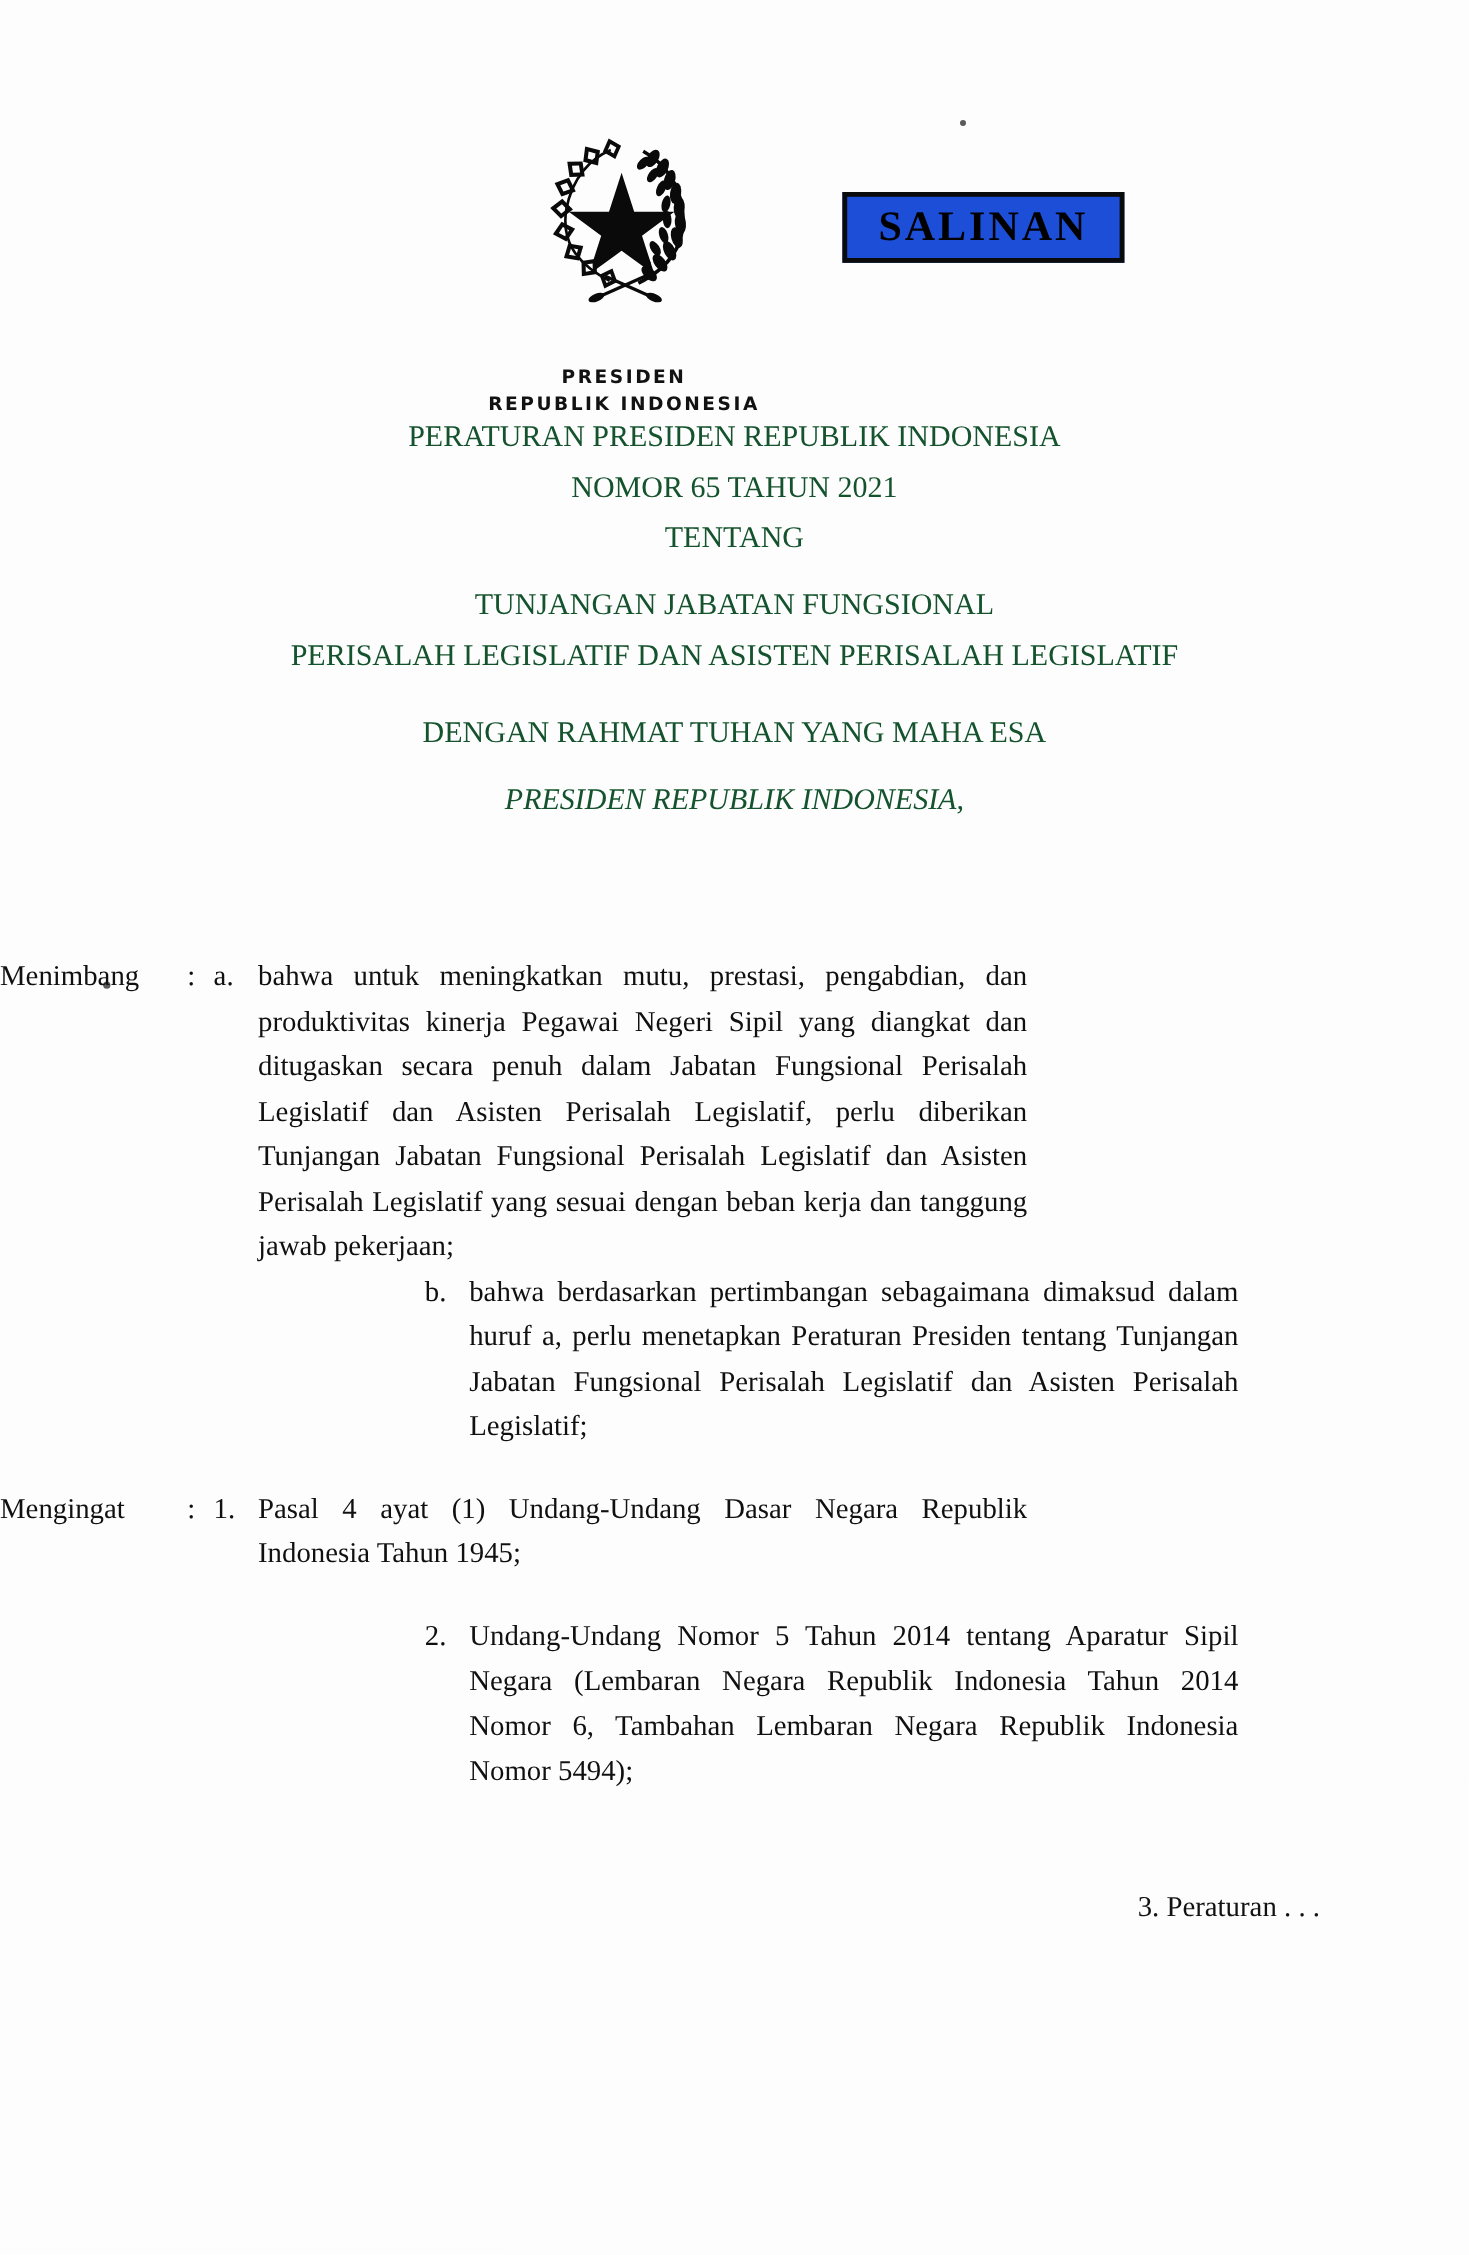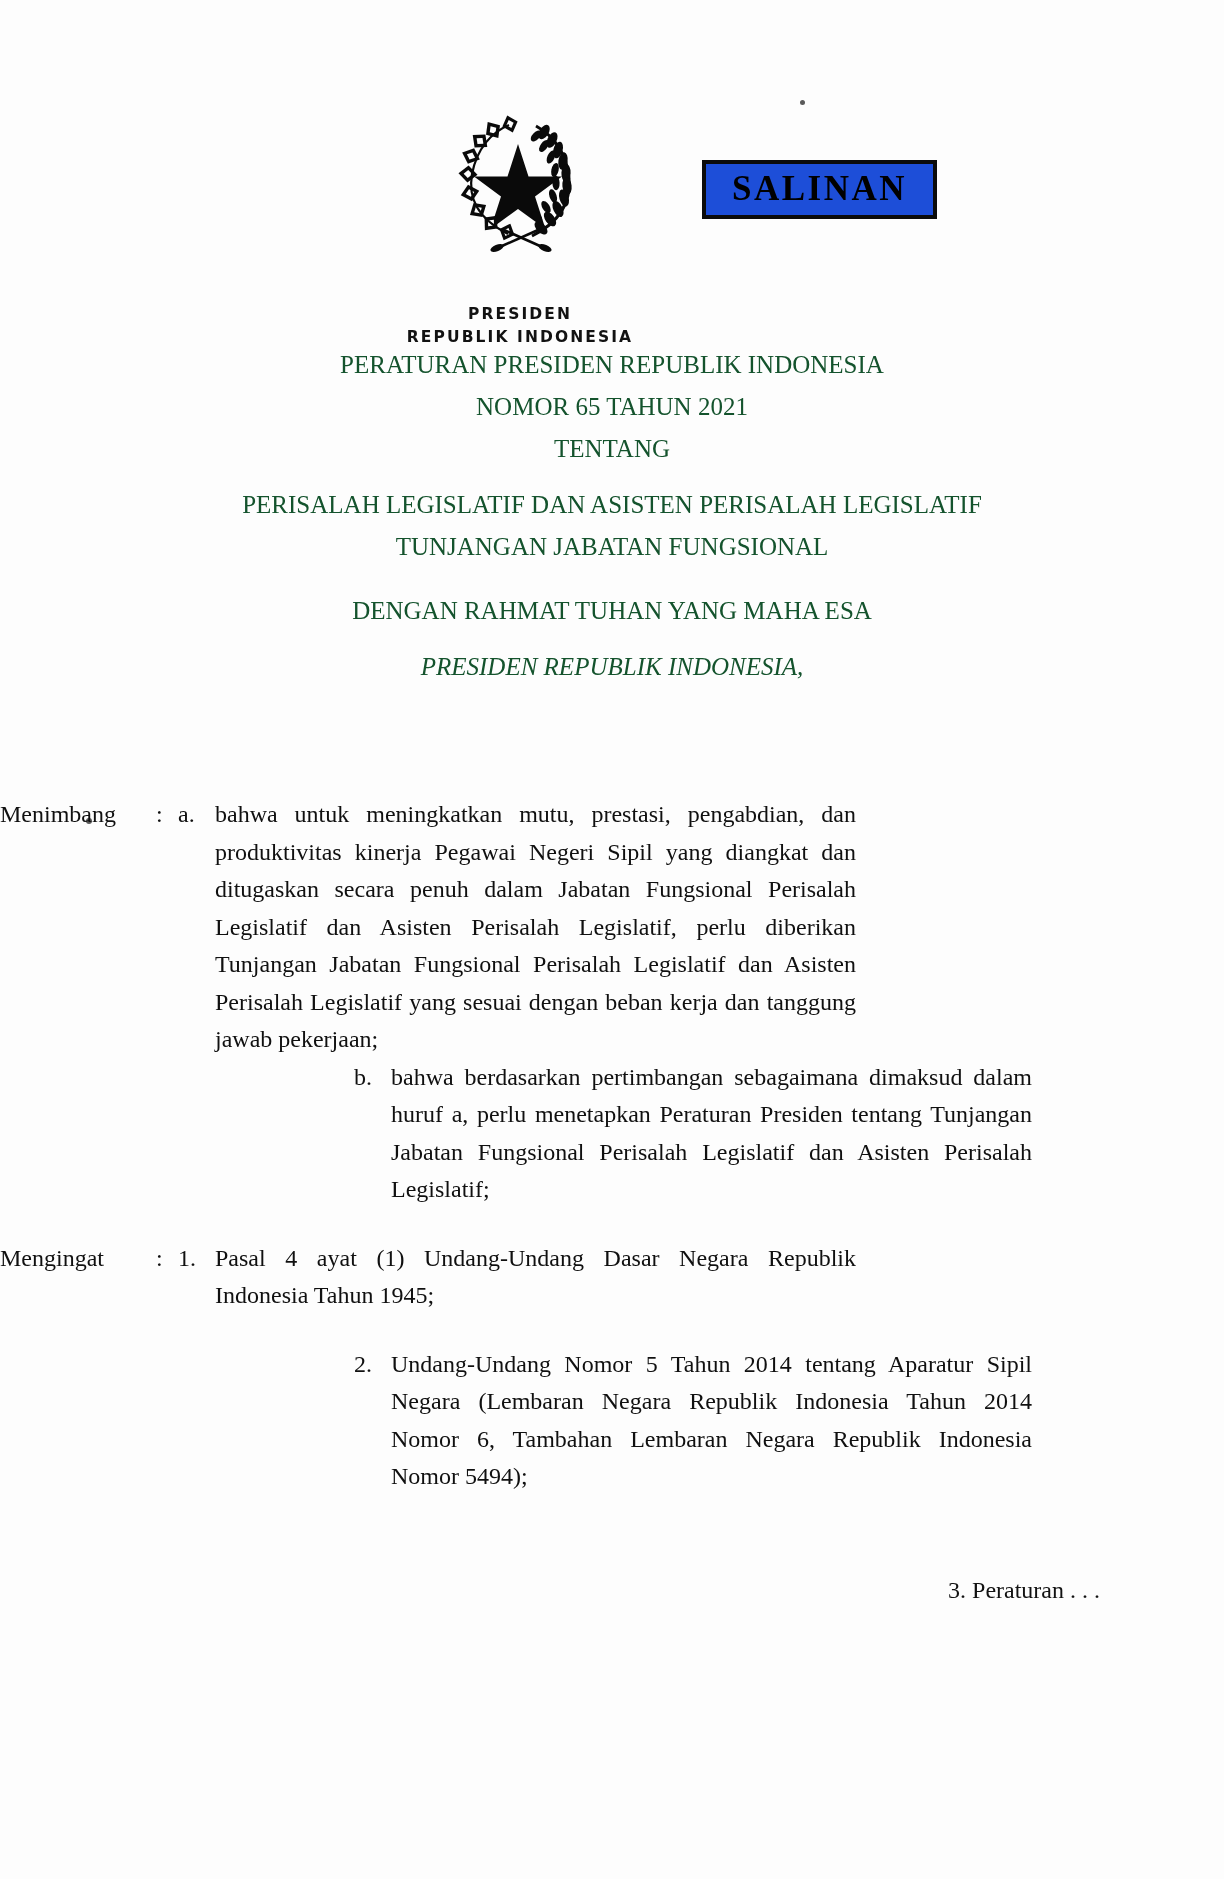--- a/index.html
+++ b/index.html
@@ -275,22 +275,22 @@
       <div>PRESIDEN</div>
       <div>REPUBLIK  INDONESIA</div>
     </div>
   </div>
 
   <div class="title-block">
     <div class="title-line">PERATURAN PRESIDEN REPUBLIK INDONESIA</div>
     <div class="title-line">NOMOR 65 TAHUN 2021</div>
     <div class="title-line">TENTANG</div>
     <div class="gap-sm"></div>
+    <div class="title-line">TUNJANGAN JABATAN FUNGSIONAL</div>
     <div class="title-line">PERISALAH LEGISLATIF DAN ASISTEN PERISALAH LEGISLATIF</div>
-    <div class="title-line">TUNJANGAN JABATAN FUNGSIONAL</div>
     <div class="gap-md"></div>
     <div class="title-line">DENGAN RAHMAT TUHAN YANG MAHA ESA</div>
     <div class="gap-sm"></div>
     <div class="title-line">PRESIDEN REPUBLIK INDONESIA,</div>
   </div>
 
   <div class="body-zone">
 
     <div class="clause">
       <div class="label-col">Menimbang</div>

